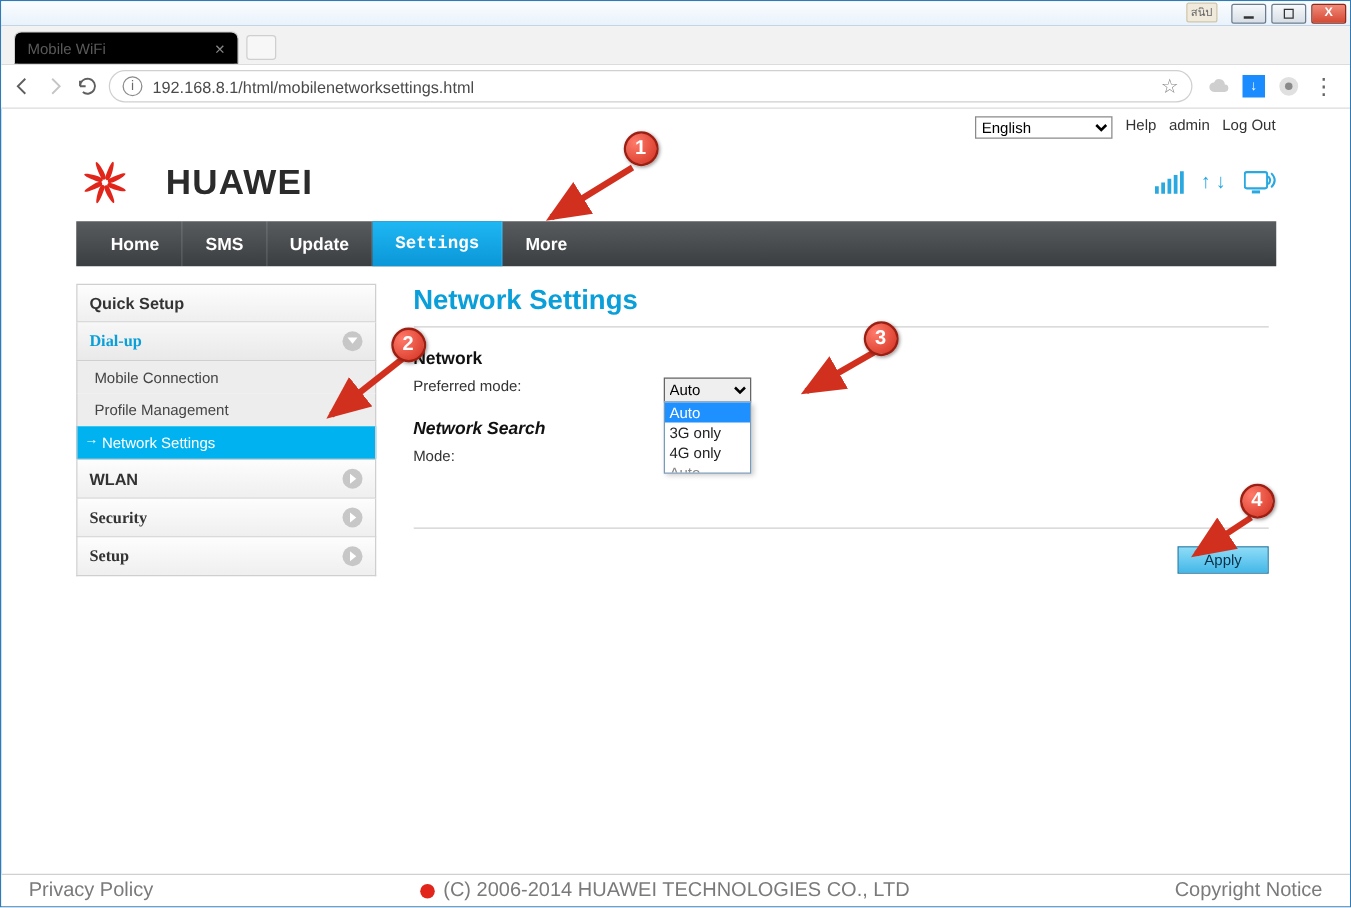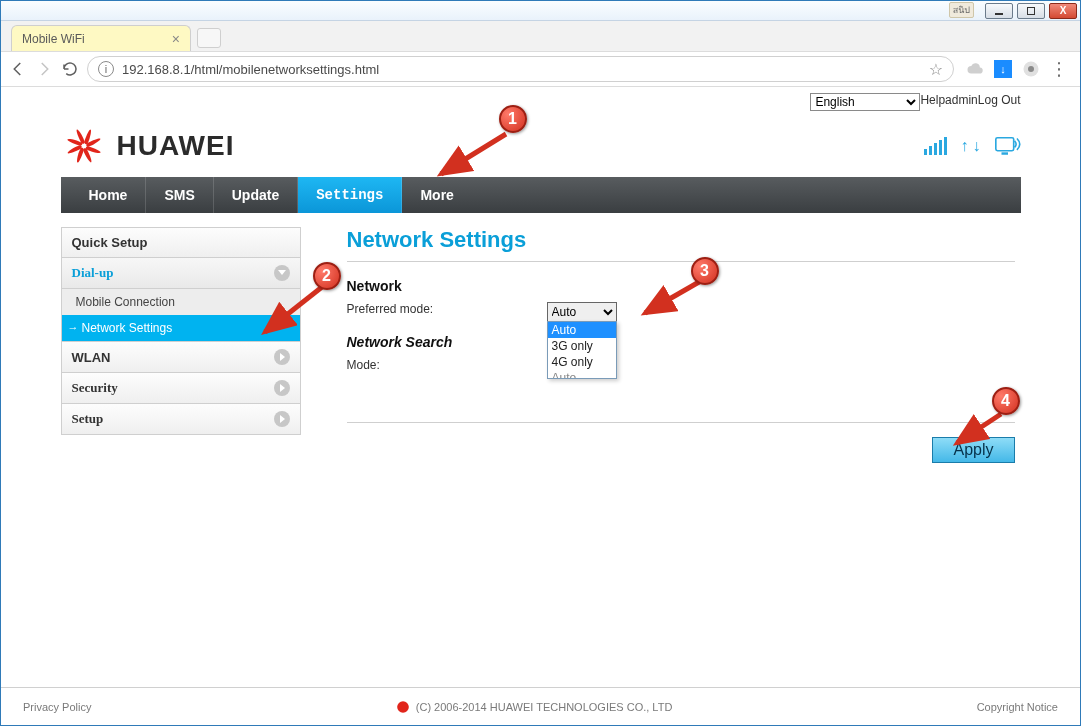--- a/index.html
+++ b/index.html
@@ -44,21 +44,21 @@
 
   
   .tabstrip {
     height: 30px;
     background: #f2f2f2;
     display: flex; align-items: flex-end;
     padding-left: 10px;
     position: relative;
   }
   .browser-tab {
-    background: #fef9c3;
+    background: #000000;
     border: 1px solid #cfcfcf;
     border-bottom: none;
     border-radius: 6px 6px 0 0;
     height: 26px;
     min-width: 180px;
     display: flex; align-items: center;
     padding: 0 10px;
     font-size: 12px; color:#5a5a5a;
     position: relative;
   }
@@ -113,34 +113,35 @@
     position:relative;
   }
   .page-inner {
     width: 1000px;
     margin: 0 auto;
     padding: 6px 20px 0 20px;
     position:relative;
   }
   .header-row {
     display:flex; align-items:flex-start; justify-content:flex-end;
+    gap: 10px;
     font-size:12px;
     color:#333;
     height:22px;
   }
   .lang-select {
     width:110px; height:18px; border:1px solid #8a8a8a; font-size:12px; background:#fff;
   }
   .hdr-link { color:#333; cursor:pointer; }
   .brand-row {
     display:flex; align-items:center; justify-content:space-between;
     margin-top: 6px;
     height:50px;
   }
-  .brand { display:flex; align-items:center; gap:10px; }
+  .brand { display:flex; align-items:center; gap:26px; }
   .brand svg { width:46px; height:46px; }
   .brand-text { font-size:28px; font-weight:bold; letter-spacing:1px; color:#2b2b2b;}
   .status-icons { display:flex; align-items:center; gap:14px; height:30px;}
   .sig-bars { display:flex; align-items:flex-end; gap:2px;}
   .sig-bars i { width:3px; background:#2aa8e0; display:block;}
   .arrows { color:#2aa8e0; display:flex; gap:4px; font-size:16px;}
   .monitor-ico svg { width:26px; height:22px; }
 
   
   .main-nav {
@@ -158,21 +159,21 @@
     cursor:pointer;
   }
   .main-nav .item.active {
     background: linear-gradient(#1eb7f3,#0b96d8);
     font-family: Liberation Mono, monospace;
   }
   .main-nav .item:last-child { border-right:none; }
 
   
   .body-row {
-    display:flex; gap:46px;
+    display:flex; gap:30px;
     margin-top:14px;
   }
   .sidebar { width:240px; }
   .side-item {
     border:1px solid #cfcfcf;
     background:linear-gradient(#fdfdfd,#efefef);
     padding: 7px 10px;
     font-size:13px; font-weight:bold;
     color:#333;
     display:flex; align-items:center; justify-content:space-between;
@@ -230,33 +231,33 @@
     font-size:12px;
     z-index:10;
   }
   .open-listbox .opt { padding:1px 4px; cursor:pointer; color:#222;}
   .open-listbox .opt.sel { background:#1e90ff; color:#fff;}
   .open-listbox .opt.cut { color:#888;}
   .apply-row { margin-top:50px; padding-top:14px; border-top:1px solid #cfcfcf; display:flex; justify-content:flex-end;}
   .apply-btn {
     background: linear-gradient(#8edcf7,#44b8e8);
     border:1px solid #1a7caa;
-    color:#06314a; font-size:16px;
+    color:#06314a; font-size:12px;
     padding: 3px 20px;
     cursor:pointer;
   }
 
   
   .footer {
     position:absolute; bottom:0; left:0; right:0;
     border-top:1px solid #d0d0d0;
     display:flex; align-items:center; justify-content:space-between;
-    font-size:11px; color:#7a7a7a;
+    font-size:16px; color:#7a7a7a;
     padding:0 22px;
-    height:38px;
+    height:26px;
     background:#fff;
   }
   .footer .mid { display:flex; align-items:center; gap:6px;}
   .footer svg { width:14px; height:14px;}
 
   
   .anno {
     position:absolute;
     width:28px; height:28px; border-radius:50%;
     background: radial-gradient(circle at 30% 30%, #ff7a6a, #d2301f);
@@ -397,20 +398,21 @@
       <div class="body-row">
         <div class="sidebar">
           <div class="side-item">
             <span>Quick Setup</span>
           </div>
           <div class="side-item open">
             <span>Dial-up</span>
             <span class="chev"></span>
           </div>
           <div class="side-sub">Mobile Connection</div>
+          <div class="side-sub">Profile Management</div>
           <div class="side-sub active">Network Settings</div>
           <div class="side-item">
             <span>WLAN</span>
             <span class="chev right"></span>
           </div>
           <div class="side-item">
             <span>Security</span>
             <span class="chev right"></span>
           </div>
           <div class="side-item">

